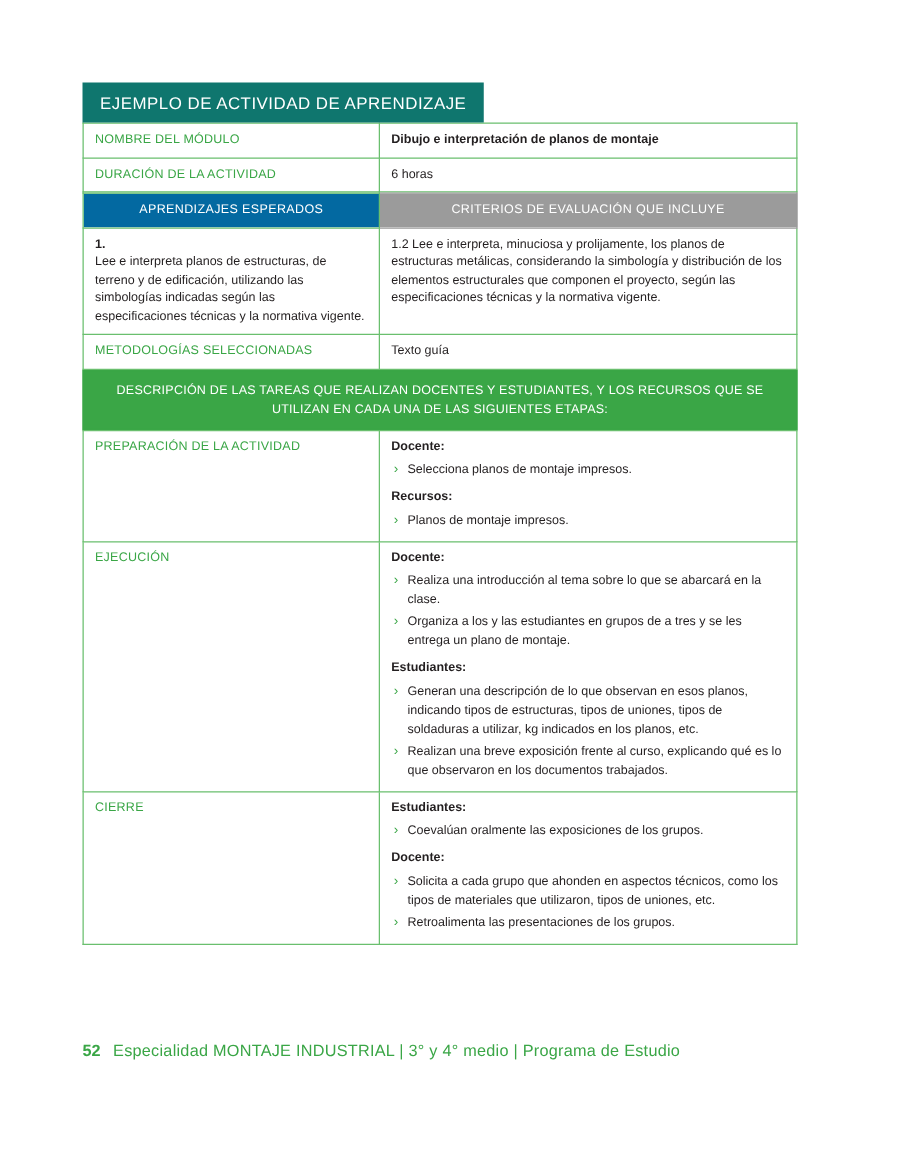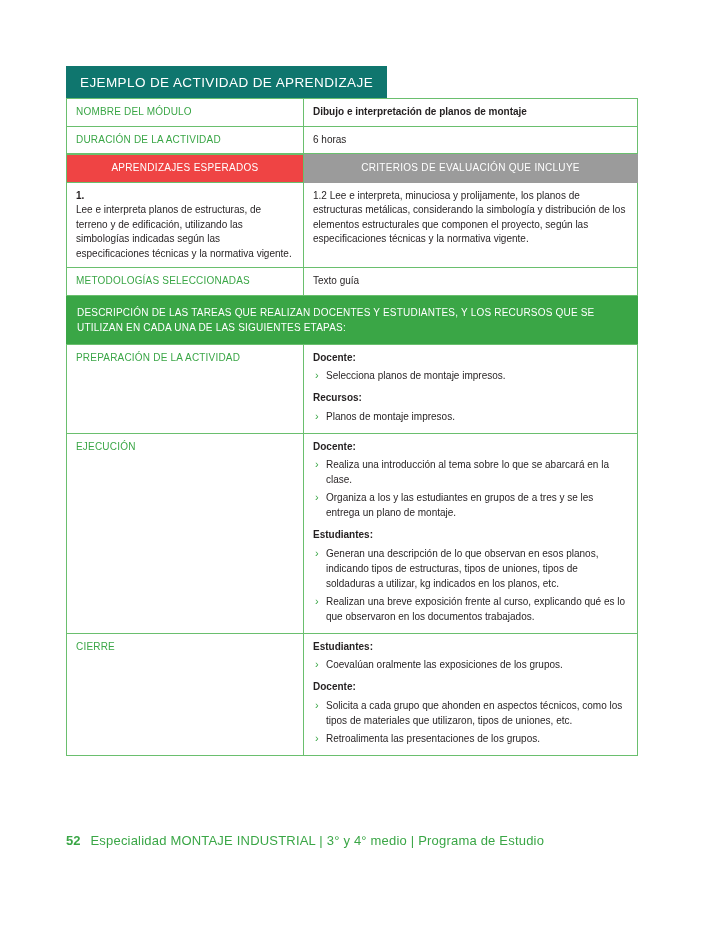--- a/index.html
+++ b/index.html
@@ -58,21 +58,21 @@
   }
   .val {
     color: #231f20;
     font-size: 10px;
   }
   .val.bold { font-weight: bold; }
   .col-left { width: 218px; }
 
   
   .hdr-green td {
-    background: #ef4444;
+    background: #0369a1;
     color: #ffffff;
     text-align: center;
     padding: 8px 6px;
     font-size: 10px;
     letter-spacing: 0.3px;
     border: 1px solid #3aa646;
   }
   .hdr-gray {
     background: #9b9b9b !important;
     border: 1px solid #9b9b9b !important;
@@ -85,20 +85,21 @@
   
   .descbar {
     background: #3aa646;
     color: #ffffff;
     font-size: 10px;
     line-height: 1.5;
     padding: 8px 10px;
     letter-spacing: 0.2px;
     border: 1px solid #3aa646;
     box-sizing: border-box;
+    text-align: center;
   }
 
   .stage-label {
     color: #3aa646;
     font-size: 10px;
     letter-spacing: 0.2px;
     line-height: 1.4;
   }
   .role {
     font-weight: bold;

